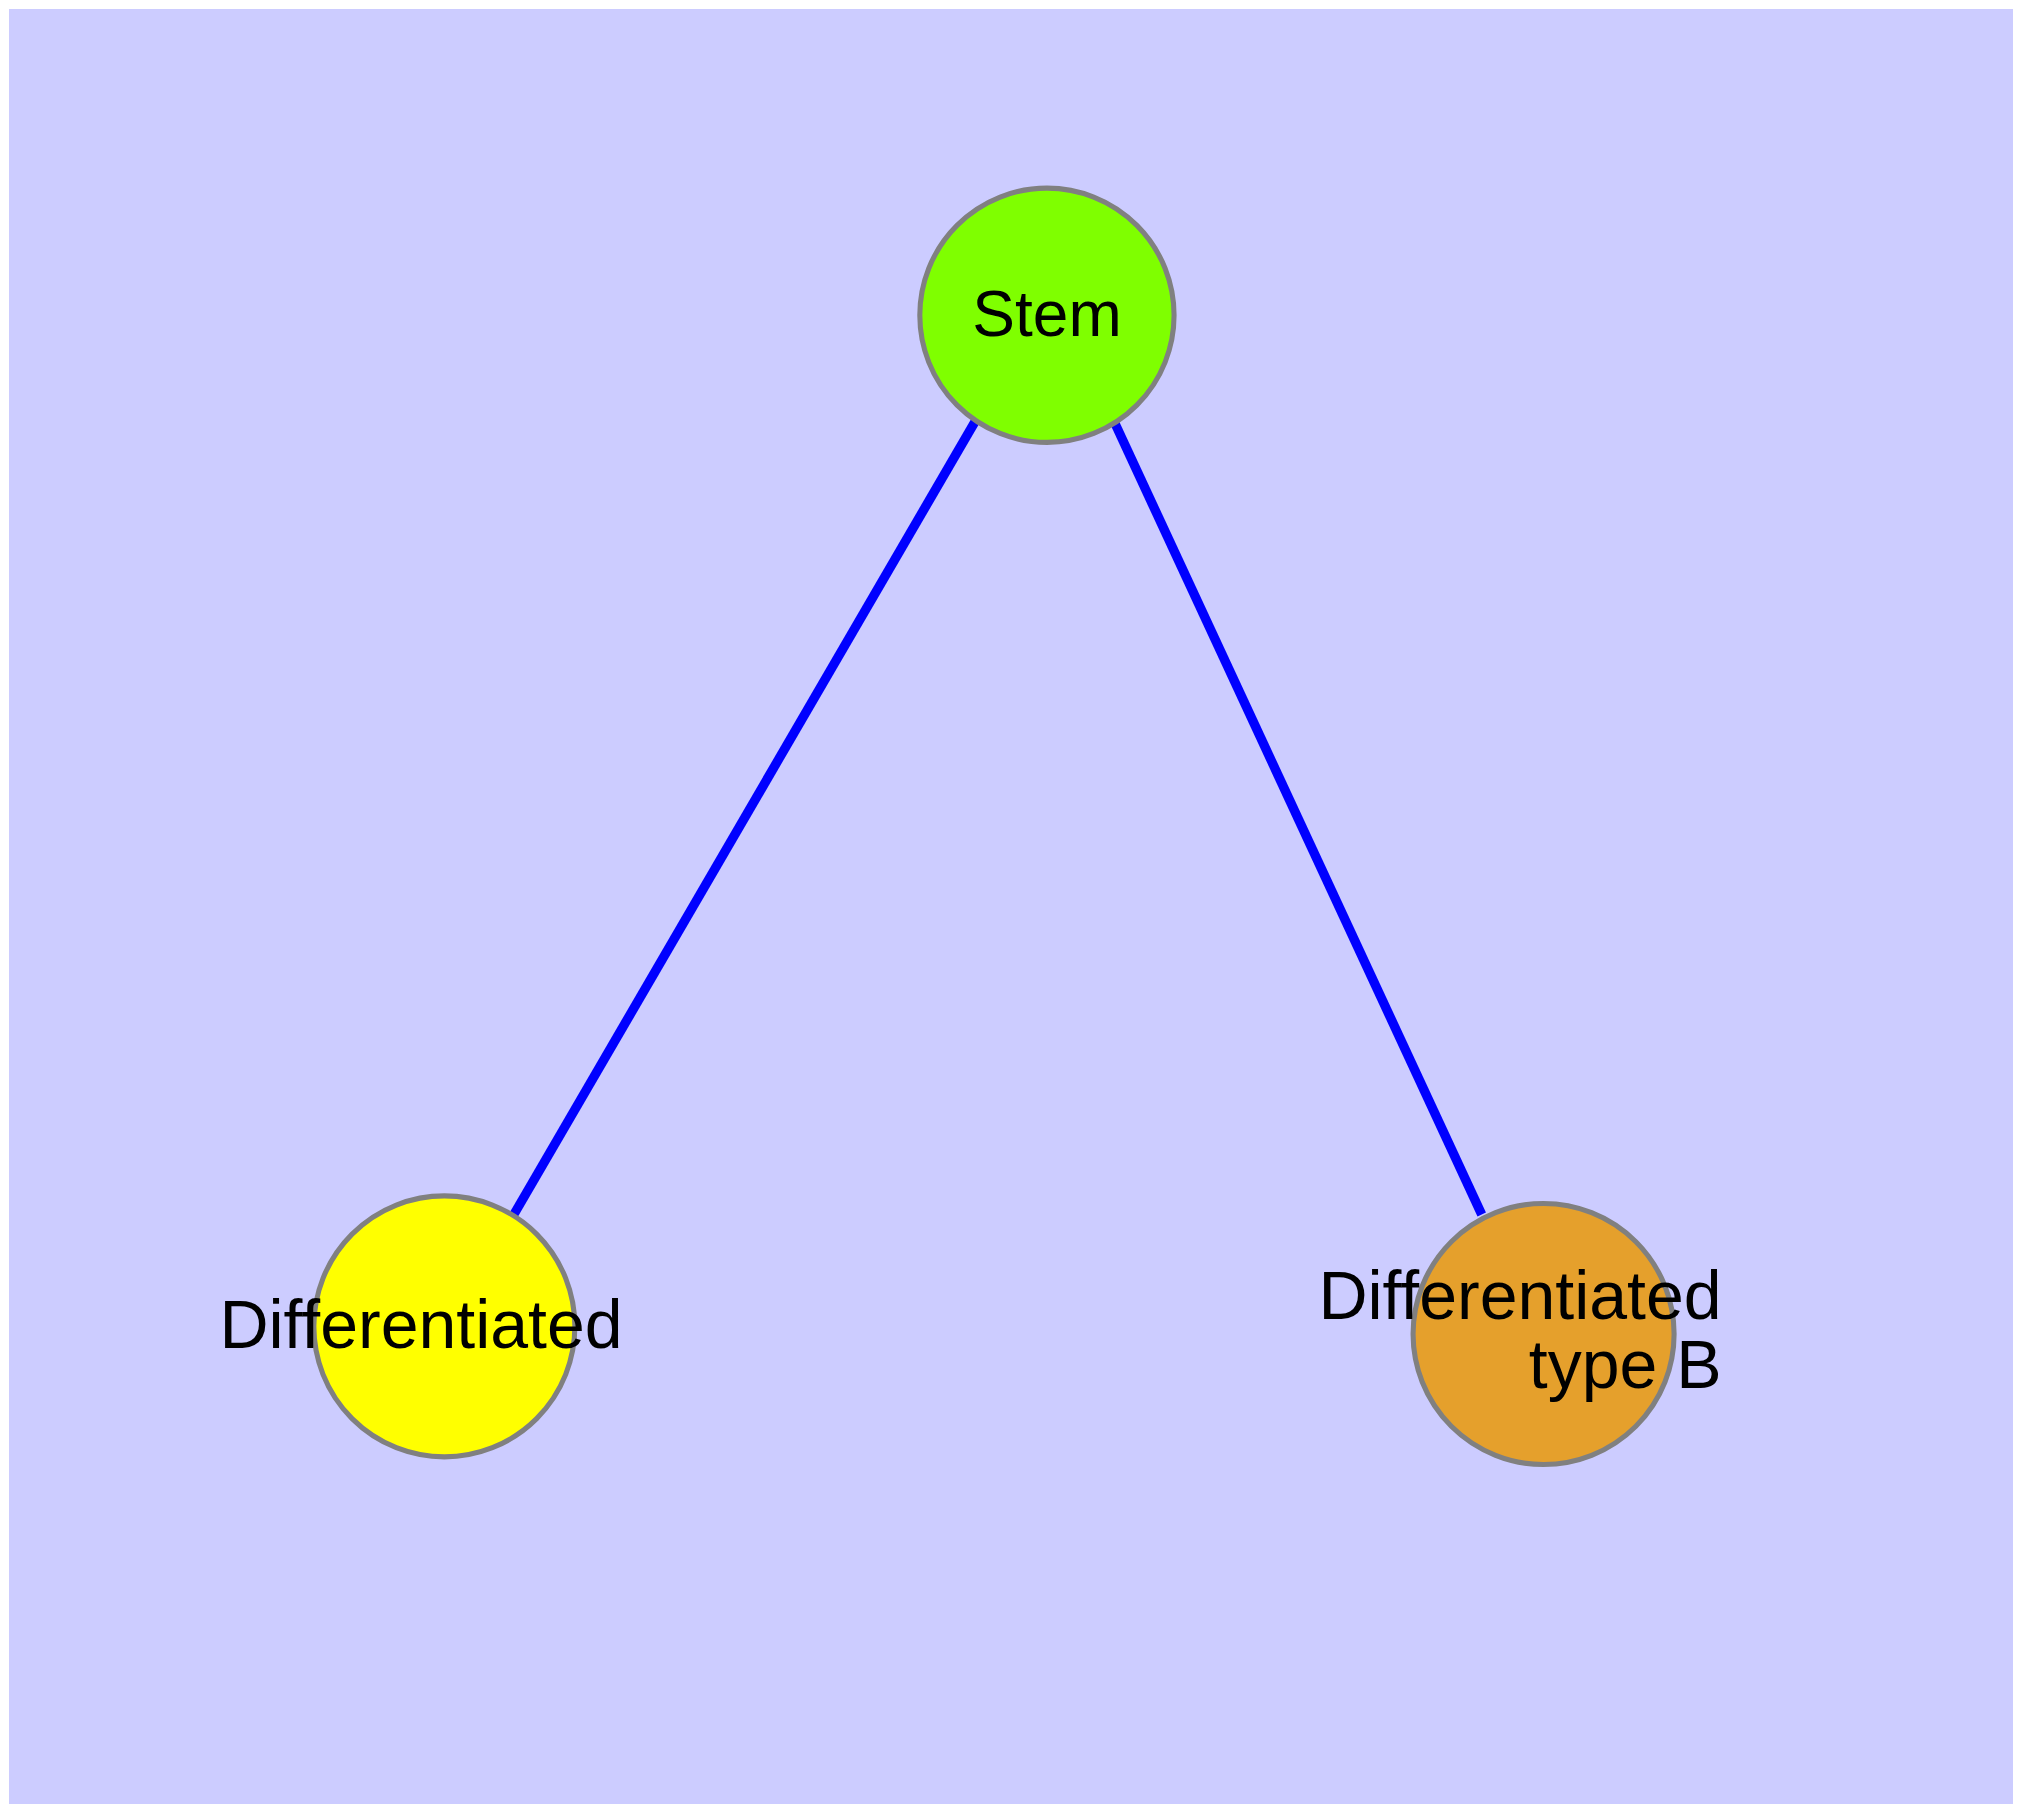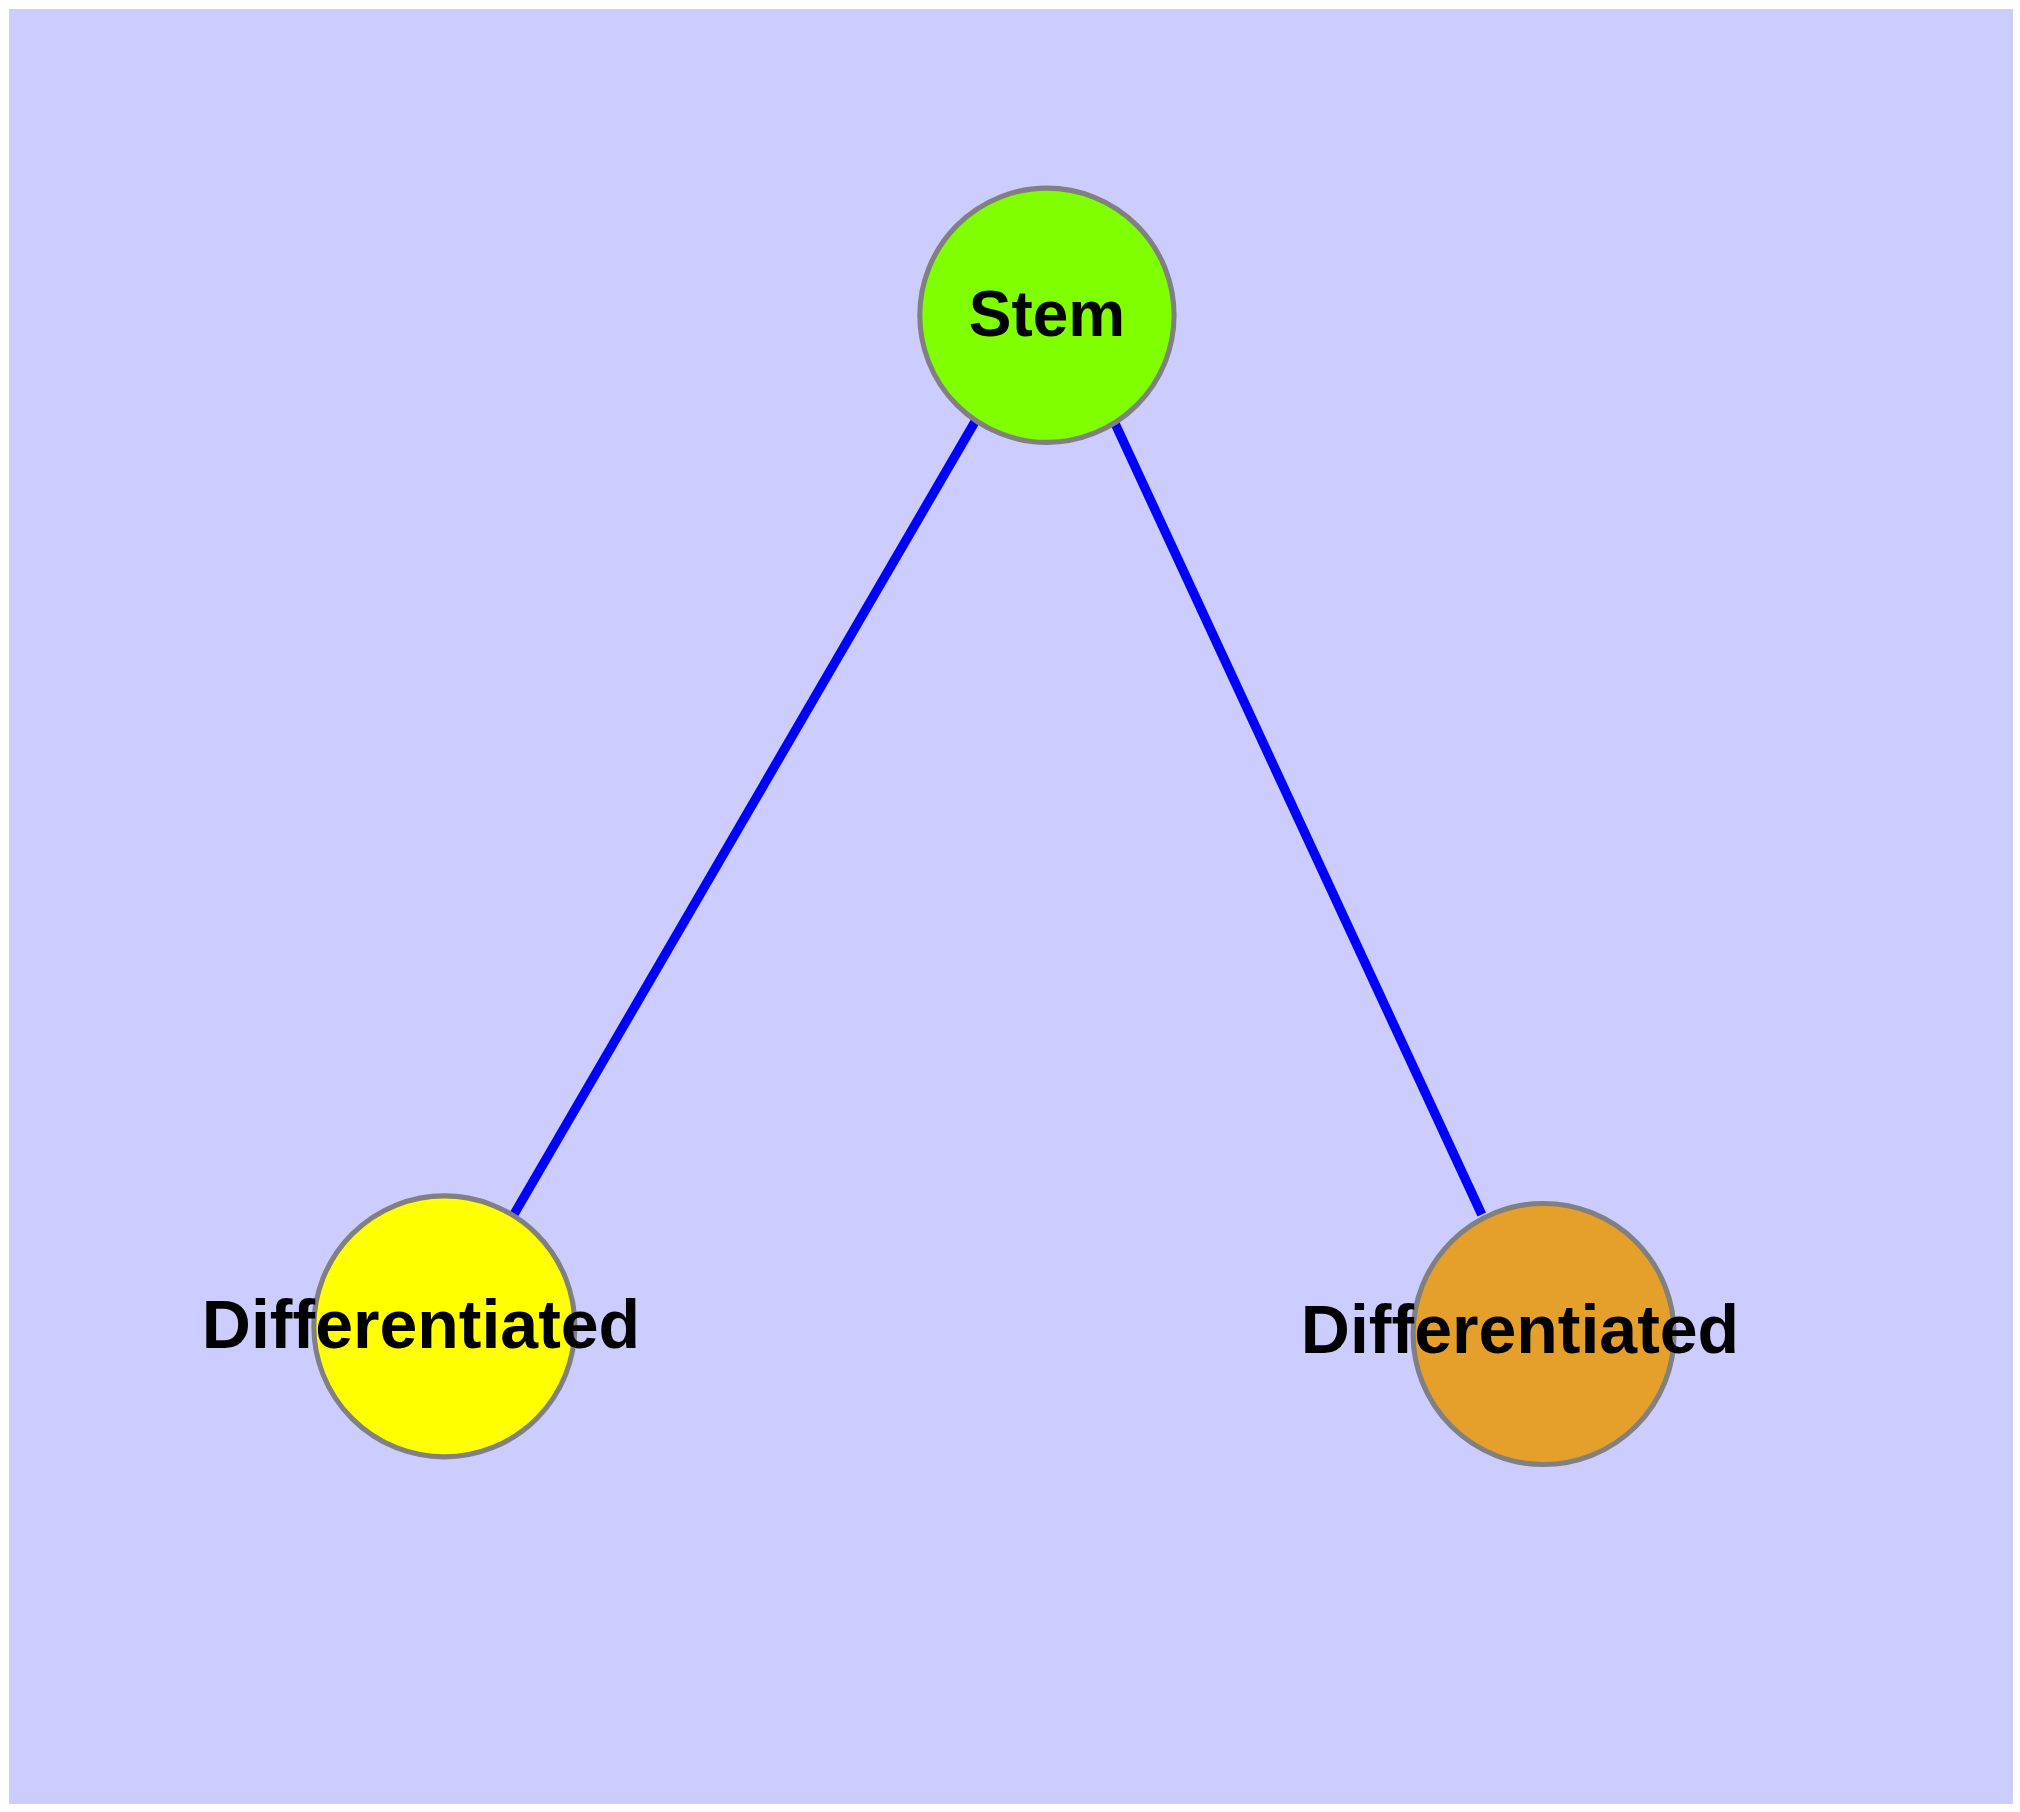--- a/index.html
+++ b/index.html
@@ -38,21 +38,21 @@
     stroke-linecap: butt;
     fill: none;
   }
   .node-circle {
     stroke: #808080;
     stroke-width: 6;
   }
   .node-label {
     position: absolute;
     color: #000000;
-    font-weight: bold;
+    font-weight: normal;
     text-align: right;
     line-height: 1.02;
     white-space: nowrap;
     pointer-events: none;
     user-select: none;
   }
   #label-stem {
     font-size: 64px;
     left: 1047px;
     top: 315px;
@@ -92,16 +92,17 @@
   <div class="node-label" id="label-stem">
     <span class="label-line">Stem</span>
   </div>
 
   <div class="node-label" id="label-type-a">
     <span class="label-line">Differentiated</span>
   </div>
 
   <div class="node-label" id="label-type-b">
     <span class="label-line">Differentiated</span>
+    <span class="label-line">type B</span>
   </div>
 
 </div>
 
 
 </body></html>

